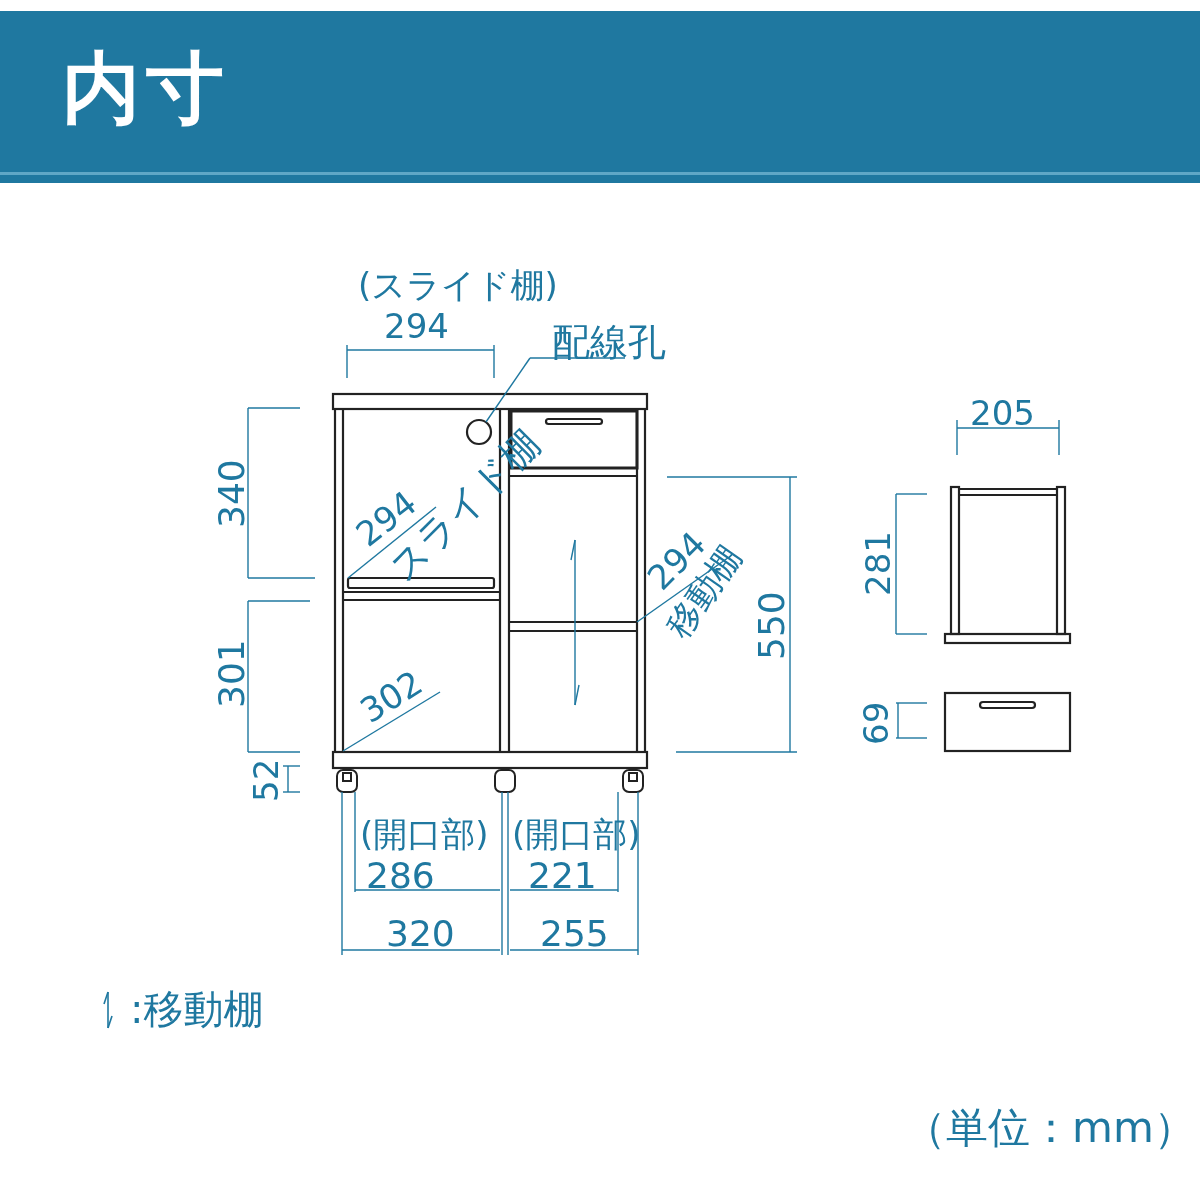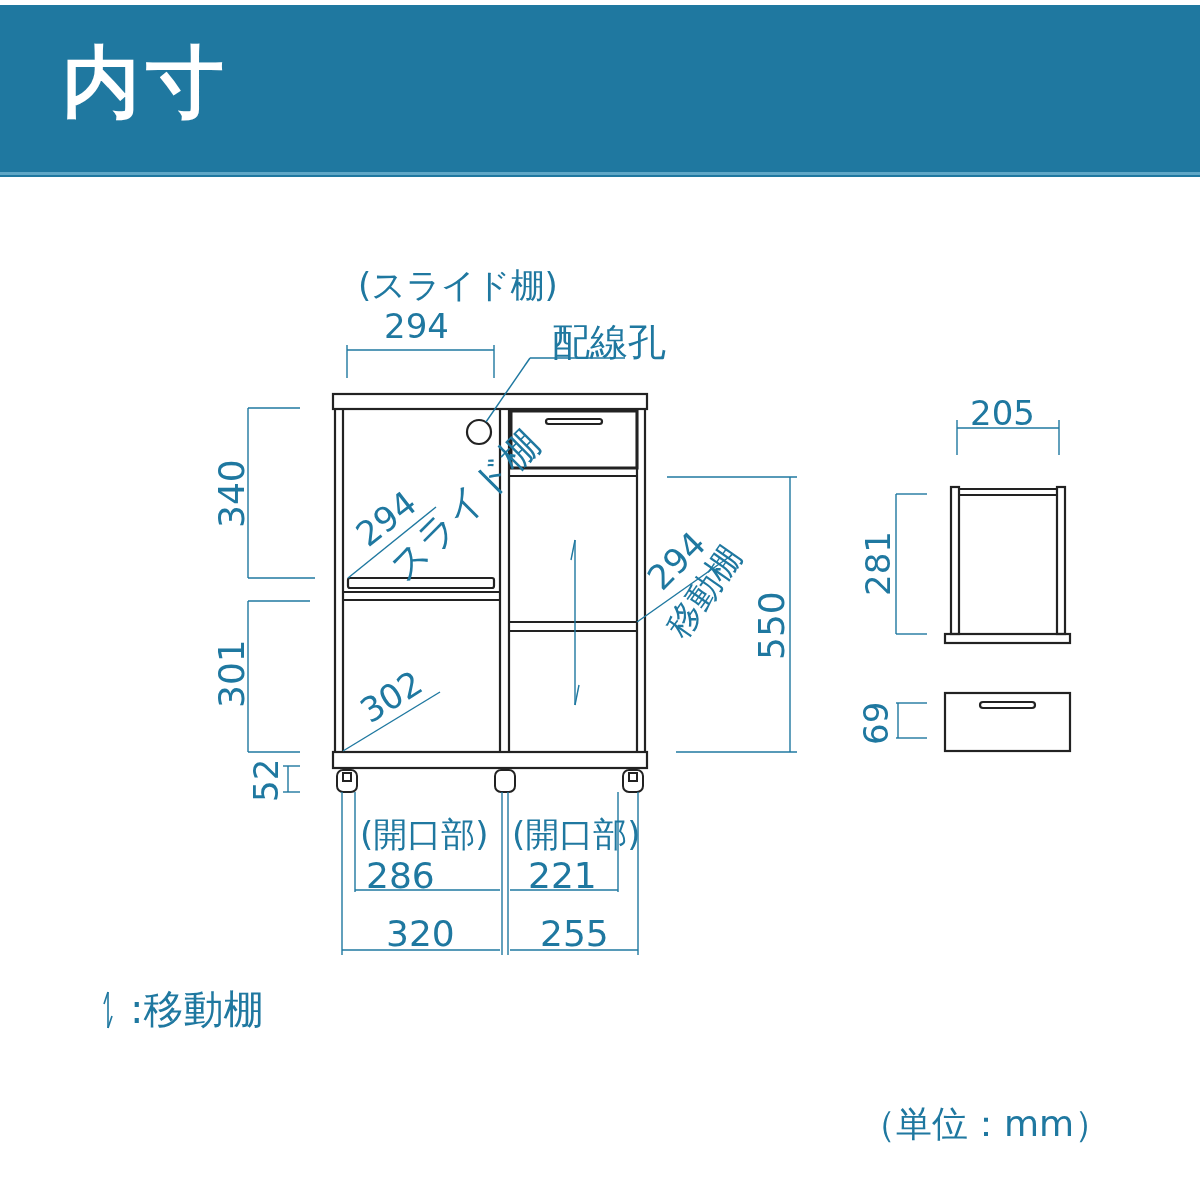--- a/index.html
+++ b/index.html
@@ -1,26 +1,26 @@
 <!DOCTYPE html>
 <html><head>
 <meta charset="utf-8">
 <style>
   html, body { margin:0; padding:0; }
   body { width:1200px; height:1200px; background:#ffffff; position:relative; overflow:hidden;
          font-family:"DejaVu Sans", sans-serif; }
-  .header { position:absolute; left:0; top:5px; width:1200px; height:172px; background:#1f78a0; }
+  .header { position:absolute; left:0; top:11px; width:1200px; height:172px; background:#1f78a0; }
   .header-title { position:absolute; left:62px; top:38px; color:#ffffff; font-size:78px; font-weight:bold;
                   letter-spacing:6px; line-height:1; }
   .header-rule { position:absolute; left:0; top:172px; width:1200px; height:3px; background:#5fa7c6; }
   svg.drawing { position:absolute; left:0; top:0; }
   .dim { fill:#1f78a0; font-family:"DejaVu Sans", sans-serif; }
   .legend { position:absolute; left:96px; top:982px; color:#1f78a0; font-size:40px; display:flex; align-items:center; }
   .legend-icon { width:28px; height:44px; margin-right:6px; }
-  .unit { position:absolute; left:860px; top:1100px; color:#1f78a0; font-size:36px; }
+  .unit { position:absolute; left:904px; top:1100px; color:#1f78a0; font-size:42px; }
 </style>
 </head>
 <body>
 
 <div class="header">
   <div class="header-title">内寸</div>
 </div>
 <div class="header-rule"></div>
 
 <svg class="drawing" width="1200" height="1200" viewBox="0 0 1200 1200">

